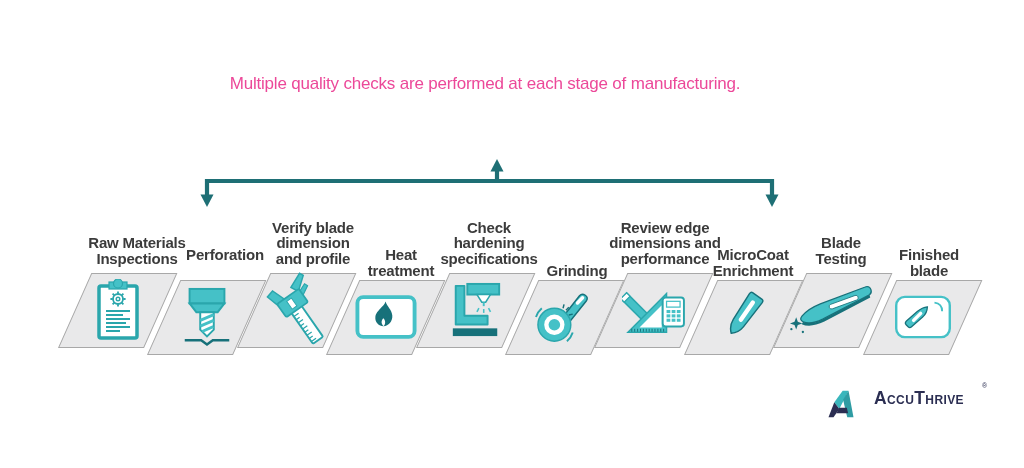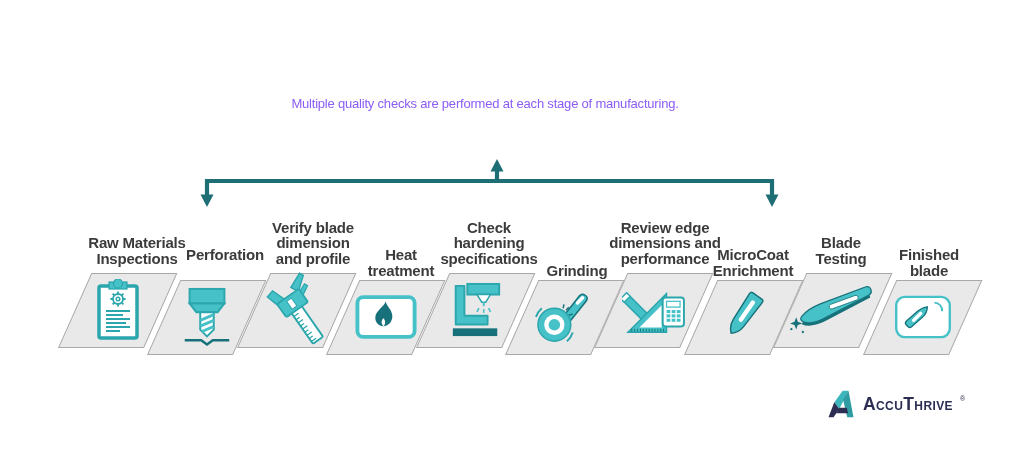--- a/index.html
+++ b/index.html
@@ -1,40 +1,40 @@
 <!DOCTYPE html>
 <html><head>
 <meta charset="utf-8">
 <style>
   html,body { margin:0; padding:0; background:#ffffff; }
   .canvas {
     position:relative; width:1024px; height:468px; background:#ffffff;
     overflow:hidden; font-family:"Liberation Sans", sans-serif;
   }
   .title {
-    position:absolute; top:96px; left:185px; width:600px; text-align:center;
-    font-size:13px; font-weight:normal; color:#8b5cf6; letter-spacing:-0.2px;
+    position:absolute; top:74px; left:185px; width:600px; text-align:center;
+    font-size:17px; font-weight:normal; color:#ec4899; letter-spacing:-0.2px;
   }
   .bracket { position:absolute; left:0; top:0; pointer-events:none; }
   .stage { display:contents; }
   .panel {
     position:absolute; width:86px; height:75px; box-sizing:border-box;
     background:#e9e9ea; border:1.4px solid #a8a8a8;
     transform:skewX(-24deg); transform-origin:0% 100%;
   }
   .icon-wrap {
     position:absolute; width:90px; height:72px;
     display:flex; align-items:center; justify-content:center;
   }
   .stage-label {
     position:absolute; width:170px; text-align:center; white-space:pre-line;
     font-size:15px; font-weight:bold; color:#3b3b3b;
     line-height:15.5px; letter-spacing:-0.2px;
   }
-  .logo { position:absolute; left:826px; top:388px; display:flex; align-items:center; gap:7px; }
+  .logo { position:absolute; left:826px; top:388px; display:flex; align-items:flex-start; gap:18px; }
   .brand {
     font-variant:small-caps; font-weight:bold; font-size:17.5px;
     color:#2b2e52; letter-spacing:0.4px;
   }
   .reg { font-size:7px; color:#2b2e52; position:relative; top:-6px; }
 </style>
 </head>
 <body>
 
 <div class="canvas">

